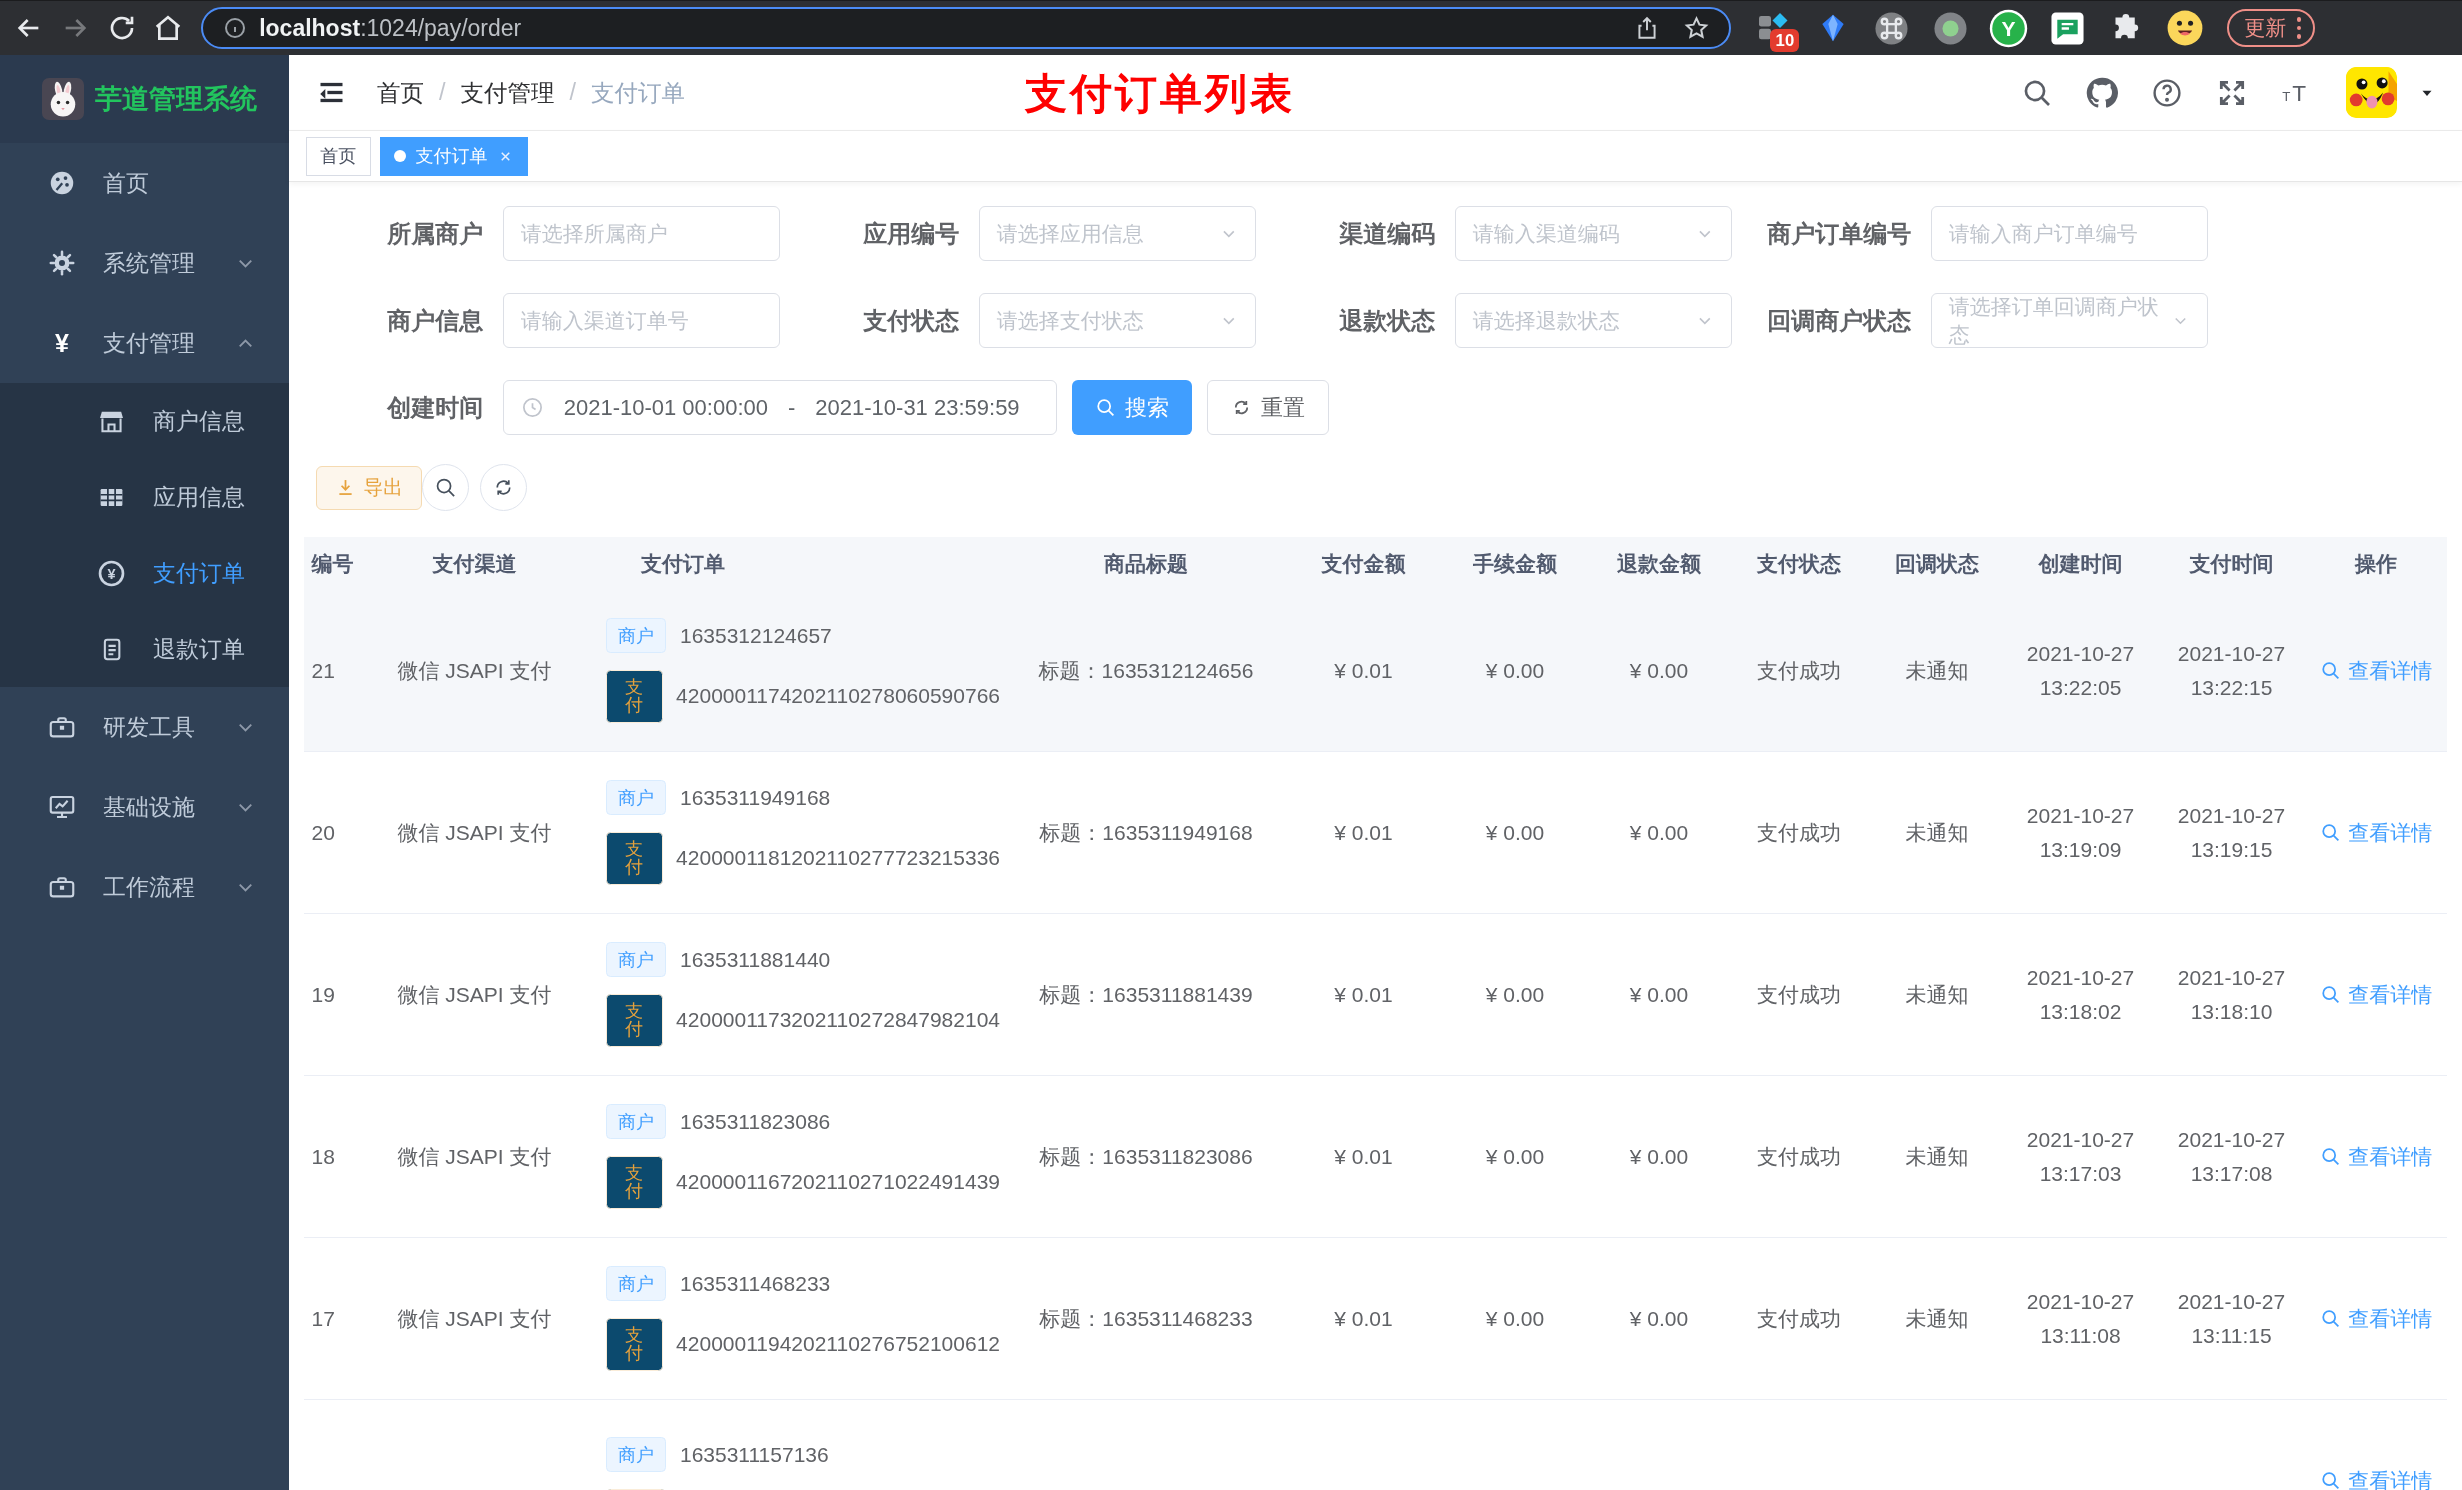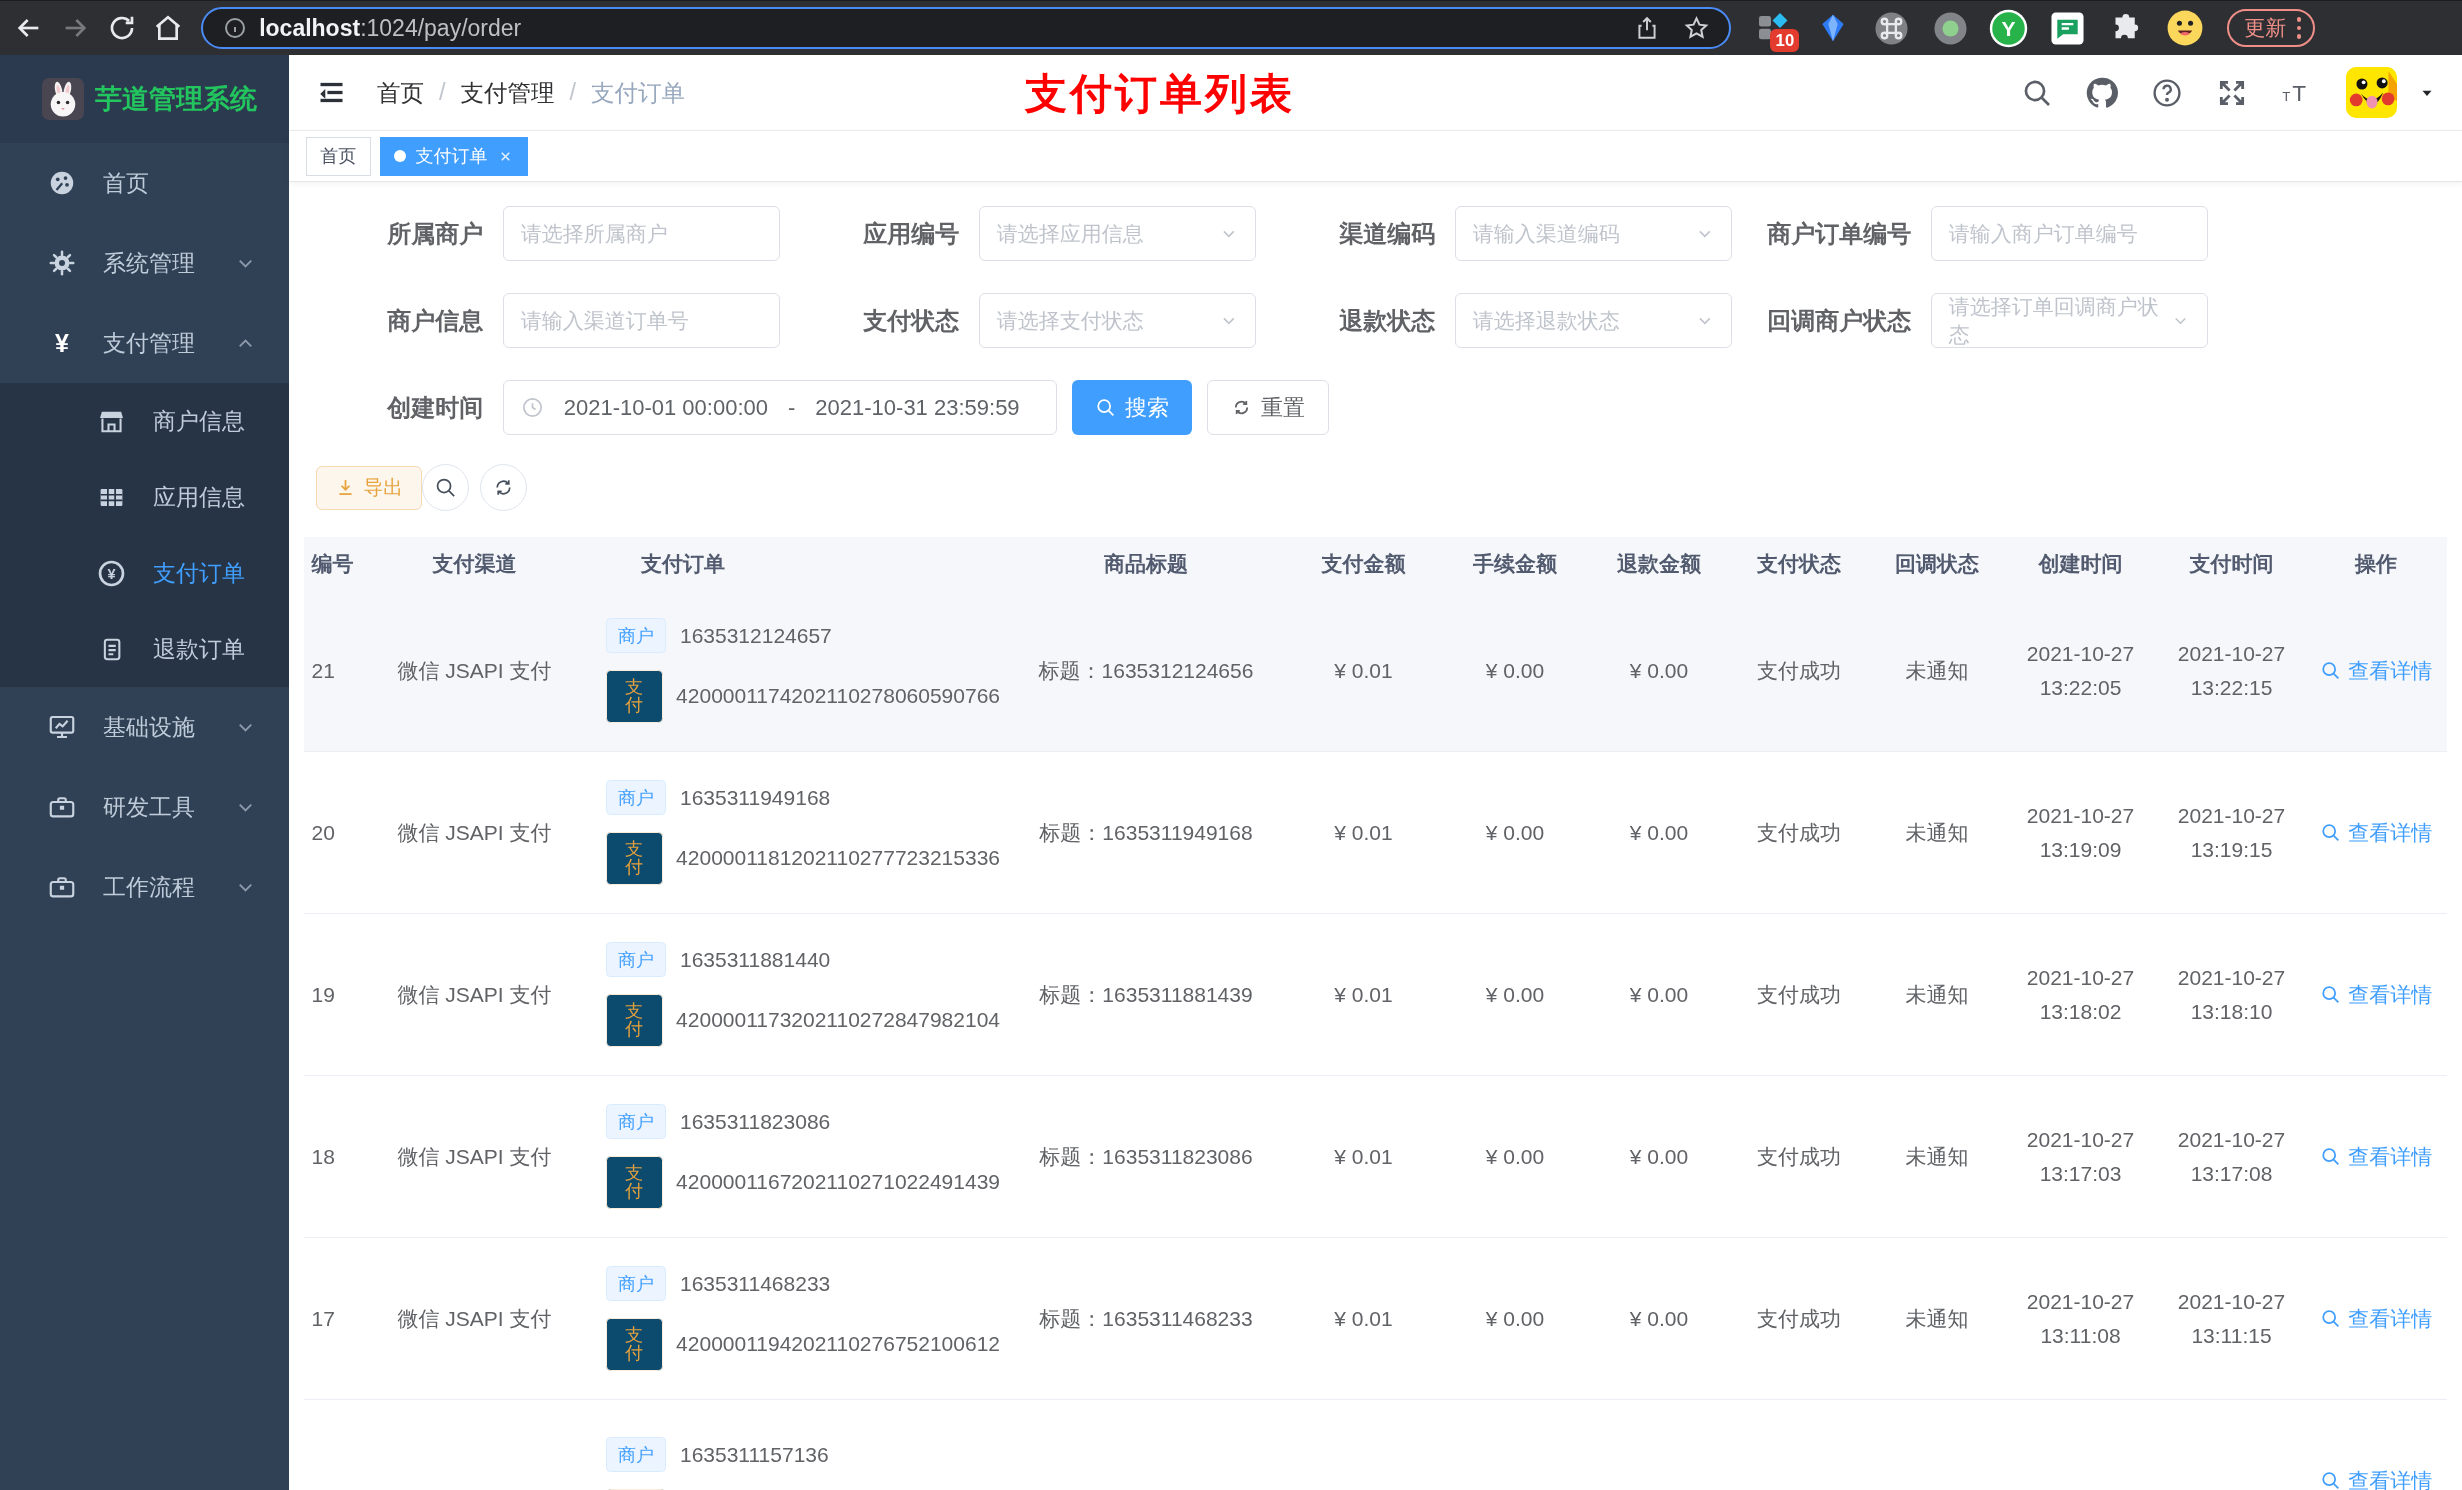--- a/index.html
+++ b/index.html
@@ -313,37 +313,37 @@
         <svg class="mi-icon" viewBox="0 0 24 24" fill="none" stroke="currentColor" stroke-width="1.7">
             <rect x="6.5" y="4" width="12" height="16" rx="2"></rect>
             <path d="M9.5 9h6M9.5 12.5h6M9.5 16h4"></path>
           </svg>
         <span>退款订单</span>
       </div>
     </div>
 
     <div class="menu-item">
       <svg class="mi-icon" viewBox="0 0 24 24" fill="none" stroke="currentColor" stroke-width="1.7">
+          <rect x="3" y="8" width="18" height="11.5" rx="2"></rect>
+          <path d="M9 8V6.2A1.2 1.2 0 0 1 10.2 5h3.6A1.2 1.2 0 0 1 15 6.2V8"></path>
+          <rect x="10.3" y="11" width="3.4" height="3.2" fill="currentColor" stroke="none"></rect>
+        </svg>
+      <span class="mi-label">研发工具</span>
+      <svg class="mi-arrow" viewBox="0 0 24 24" fill="none" stroke="currentColor" stroke-width="2">
+          <path d="M6 9l6 6 6-6"></path>
+        </svg>
+    </div>
+
+    <div class="menu-item">
+      <svg class="mi-icon" viewBox="0 0 24 24" fill="none" stroke="currentColor" stroke-width="1.7">
           <rect x="3" y="4" width="18" height="12.5" rx="1.5"></rect>
           <path d="M7 13l3-3.5 2.5 2L16.5 7"></path>
           <path d="M12 16.5V20M8 20h8"></path>
         </svg>
       <span class="mi-label">基础设施</span>
-      <svg class="mi-arrow" viewBox="0 0 24 24" fill="none" stroke="currentColor" stroke-width="2">
-          <path d="M6 9l6 6 6-6"></path>
-        </svg>
-    </div>
-
-    <div class="menu-item">
-      <svg class="mi-icon" viewBox="0 0 24 24" fill="none" stroke="currentColor" stroke-width="1.7">
-          <rect x="3" y="8" width="18" height="11.5" rx="2"></rect>
-          <path d="M9 8V6.2A1.2 1.2 0 0 1 10.2 5h3.6A1.2 1.2 0 0 1 15 6.2V8"></path>
-          <rect x="10.3" y="11" width="3.4" height="3.2" fill="currentColor" stroke="none"></rect>
-        </svg>
-      <span class="mi-label">研发工具</span>
       <svg class="mi-arrow" viewBox="0 0 24 24" fill="none" stroke="currentColor" stroke-width="2">
           <path d="M6 9l6 6 6-6"></path>
         </svg>
     </div>
 
     <div class="menu-item">
       <svg class="mi-icon" viewBox="0 0 24 24" fill="none" stroke="currentColor" stroke-width="1.7">
           <rect x="3" y="8" width="18" height="11.5" rx="2"></rect>
           <path d="M9 8V6.2A1.2 1.2 0 0 1 10.2 5h3.6A1.2 1.2 0 0 1 15 6.2V8"></path>
           <rect x="10.3" y="11" width="3.4" height="3.2" fill="currentColor" stroke="none"></rect>

